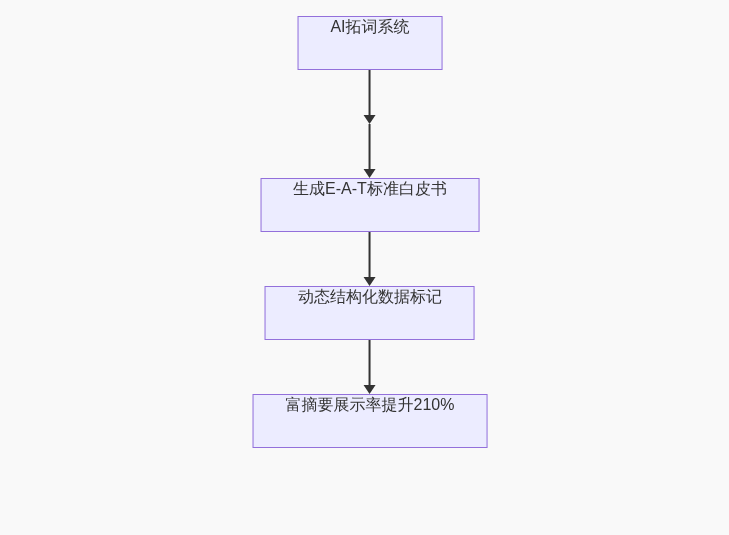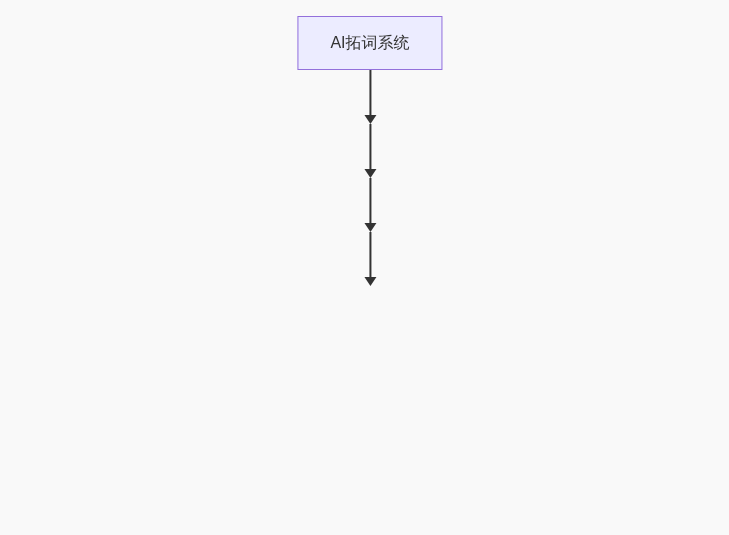--- a/index.html
+++ b/index.html
@@ -19,21 +19,21 @@
     top: 16px;
     left: 370px;
     transform: translateX(-50%);
     display: flex;
     flex-direction: column;
     align-items: center;
   }
   .node {
     box-sizing: border-box;
     height: 54px;
-    padding: 16px 32px;
+    padding: 0 32px;
     background: var(--node-fill, #ECECFF);
     border: 1px solid var(--node-border, #9370DB);
     display: flex;
     justify-content: center;
     white-space: nowrap;
   }
   .node .label {
     font-size: 16px;
     color: var(--text, #333333);
   }
@@ -71,26 +71,35 @@
     <div class="line"></div>
     <div class="arrowhead"></div>
   </div>
 
 
   <div class="connector">
     <div class="line"></div>
     <div class="arrowhead"></div>
   </div>
 
+  <div class="node">
+    <span class="label">生成E-A-T标准白皮书</span>
+  </div>
 
   <div class="connector">
     <div class="line"></div>
     <div class="arrowhead"></div>
   </div>
 
+  <div class="node">
+    <span class="label">动态结构化数据标记</span>
+  </div>
 
   <div class="connector">
     <div class="line"></div>
     <div class="arrowhead"></div>
   </div>
 
+  <div class="node">
+    <span class="label">富摘要展示率提升210%</span>
+  </div>
 
 </div>
 
 </body></html>

